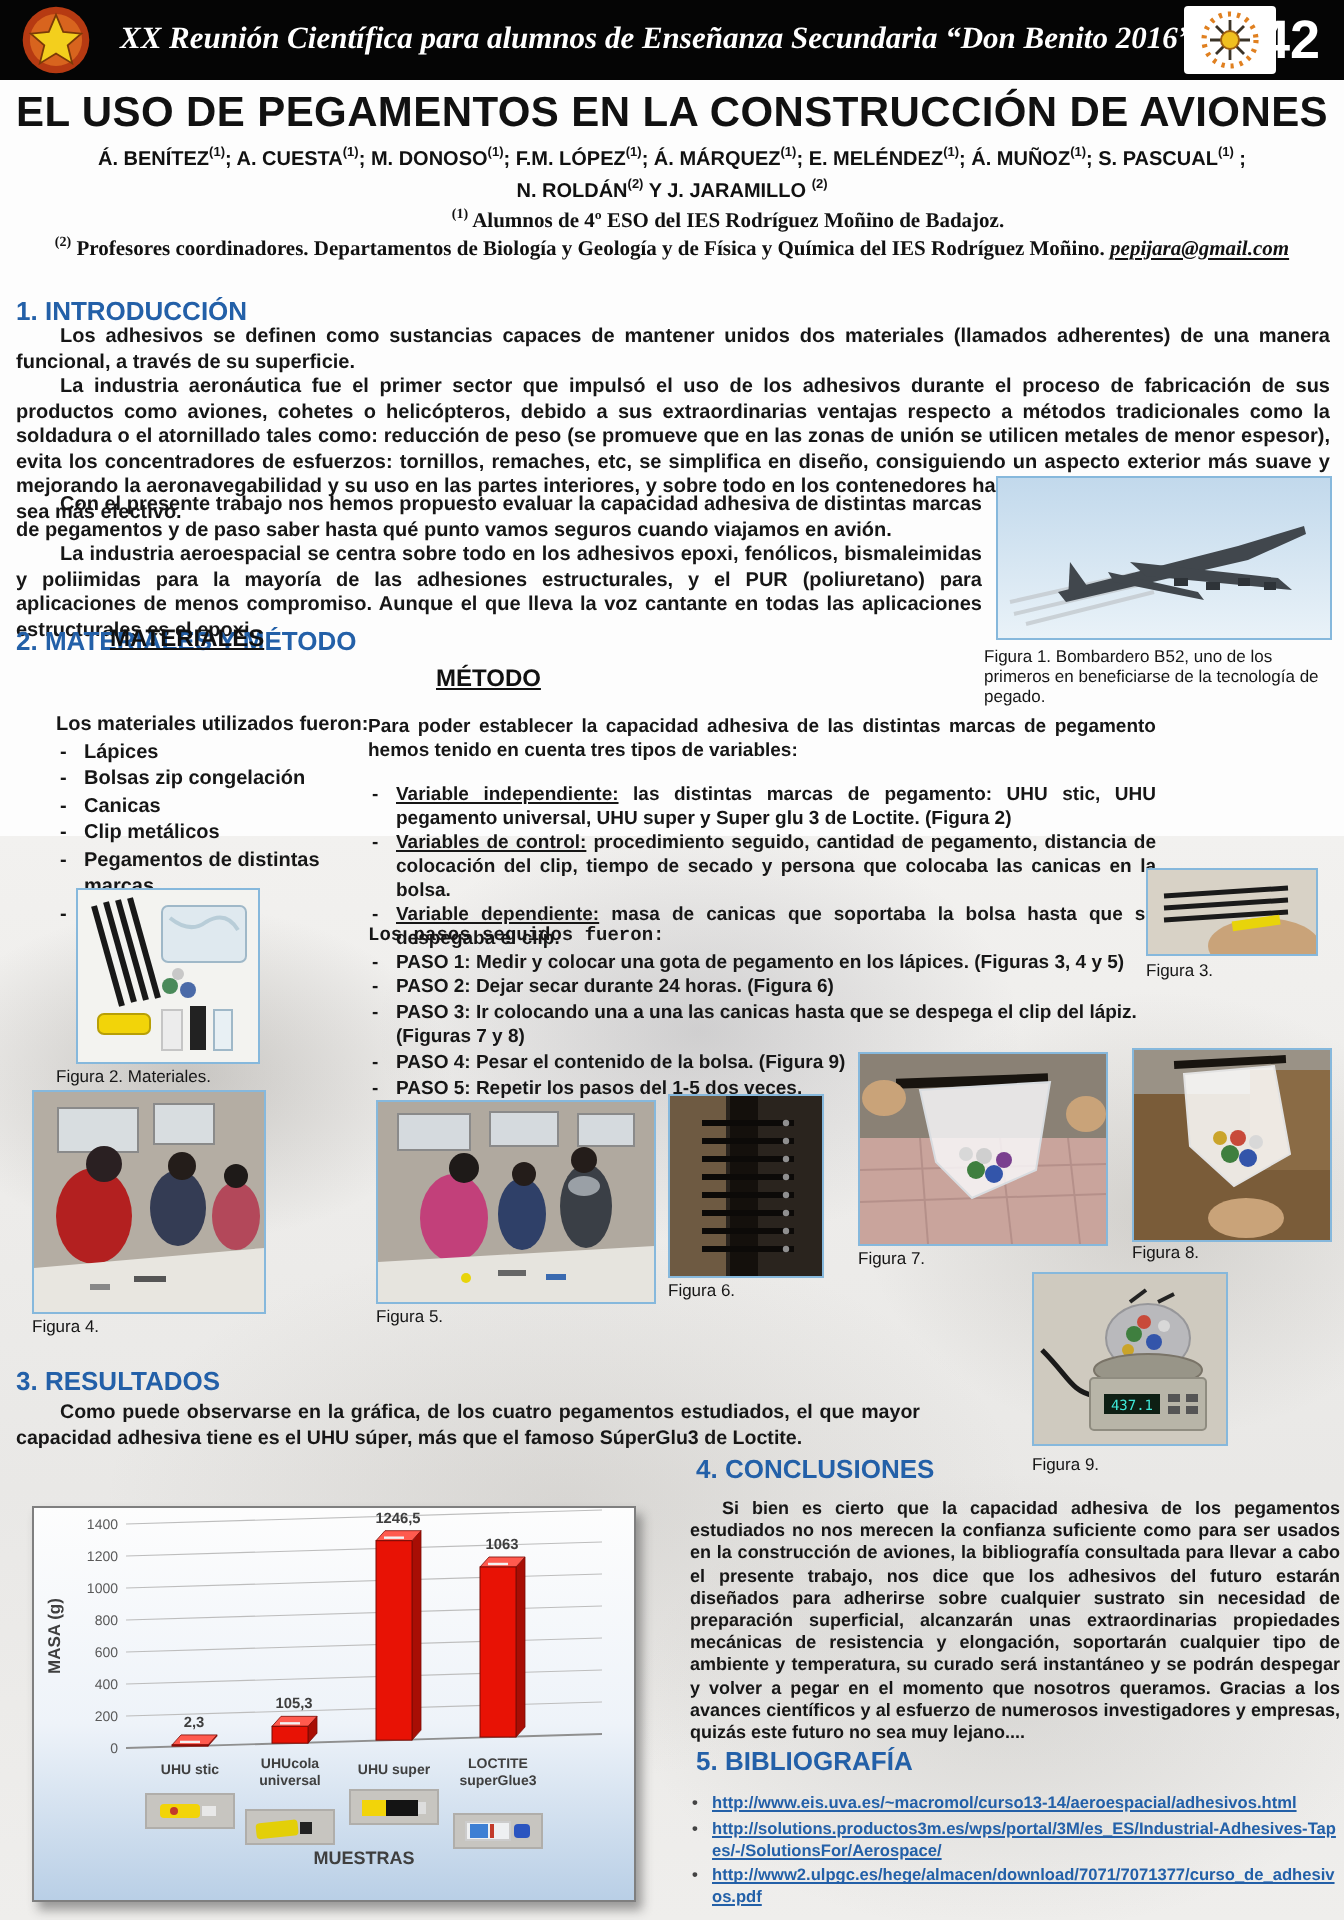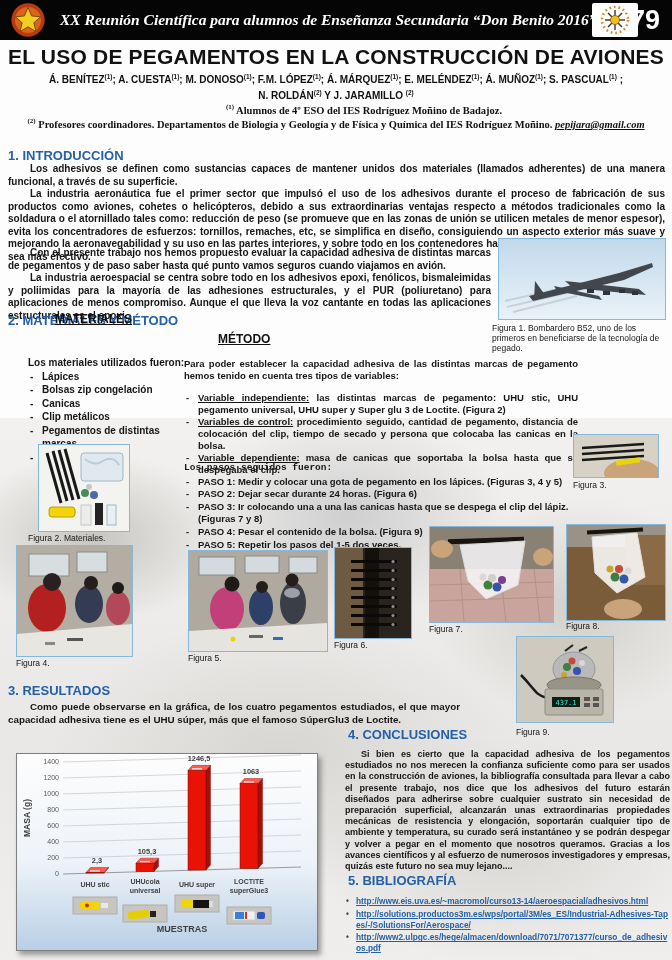--- a/index.html
+++ b/index.html
@@ -93,21 +93,21 @@
         <circle cx="23" cy="17" r="13" fill="none" stroke="#e08020" stroke-width="2.6" stroke-dasharray="1.6 3"></circle>
         <g stroke="#3a3328" stroke-width="1.4">
           <line x1="23" y1="7" x2="23" y2="27"></line>
             <line x1="13" y1="17" x2="33" y2="17"></line>
           <line x1="16" y1="10" x2="30" y2="24"></line>
             <line x1="30" y1="10" x2="16" y2="24"></line>
         </g>
         <circle cx="23" cy="17" r="4.5" fill="#f0c020" stroke="#a06010"></circle>
       </svg>
     </div>
-    <div class="poster-num">79</div>
+    <div class="poster-num">42</div>
   </div>
 
   <div class="center-line main-title">EL USO DE PEGAMENTOS EN LA CONSTRUCCIÓN DE AVIONES</div>
   <div class="center-line authors" style="top:73px;" id="authors-line1"><span>Á. BENÍTEZ</span><sup>(1)</sup><span>; A. CUESTA</span><sup>(1)</sup><span>; M. DONOSO</span><sup>(1)</sup><span>; F.M. LÓPEZ</span><sup>(1)</sup><span>; Á. MÁRQUEZ</span><sup>(1)</sup><span>; E. MELÉNDEZ</span><sup>(1)</sup><span>; Á. MUÑOZ</span><sup>(1)</sup><span>; S. PASCUAL</span><sup>(1)</sup><span> ;</span></div>
   <div class="center-line authors" style="top:89px;" id="authors-line2"><span>N. ROLDÁN</span><sup>(2)</sup><span>  Y J. JARAMILLO </span><sup>(2)</sup></div>
   <div class="center-line affil" style="top:103px;margin-left:28px;"><sup>(1)</sup><span> Alumnos de 4º ESO  del IES Rodríguez Moñino de Badajoz.</span></div>
   <div class="center-line affil" style="top:117px;"><sup>(2)</sup><span> Profesores coordinadores. Departamentos de Biología y Geología y de Física y Química del IES  Rodríguez Moñino. </span><a href="#">pepijara@gmail.com</a></div>
 
   <div class="bg-wash"></div>
 

